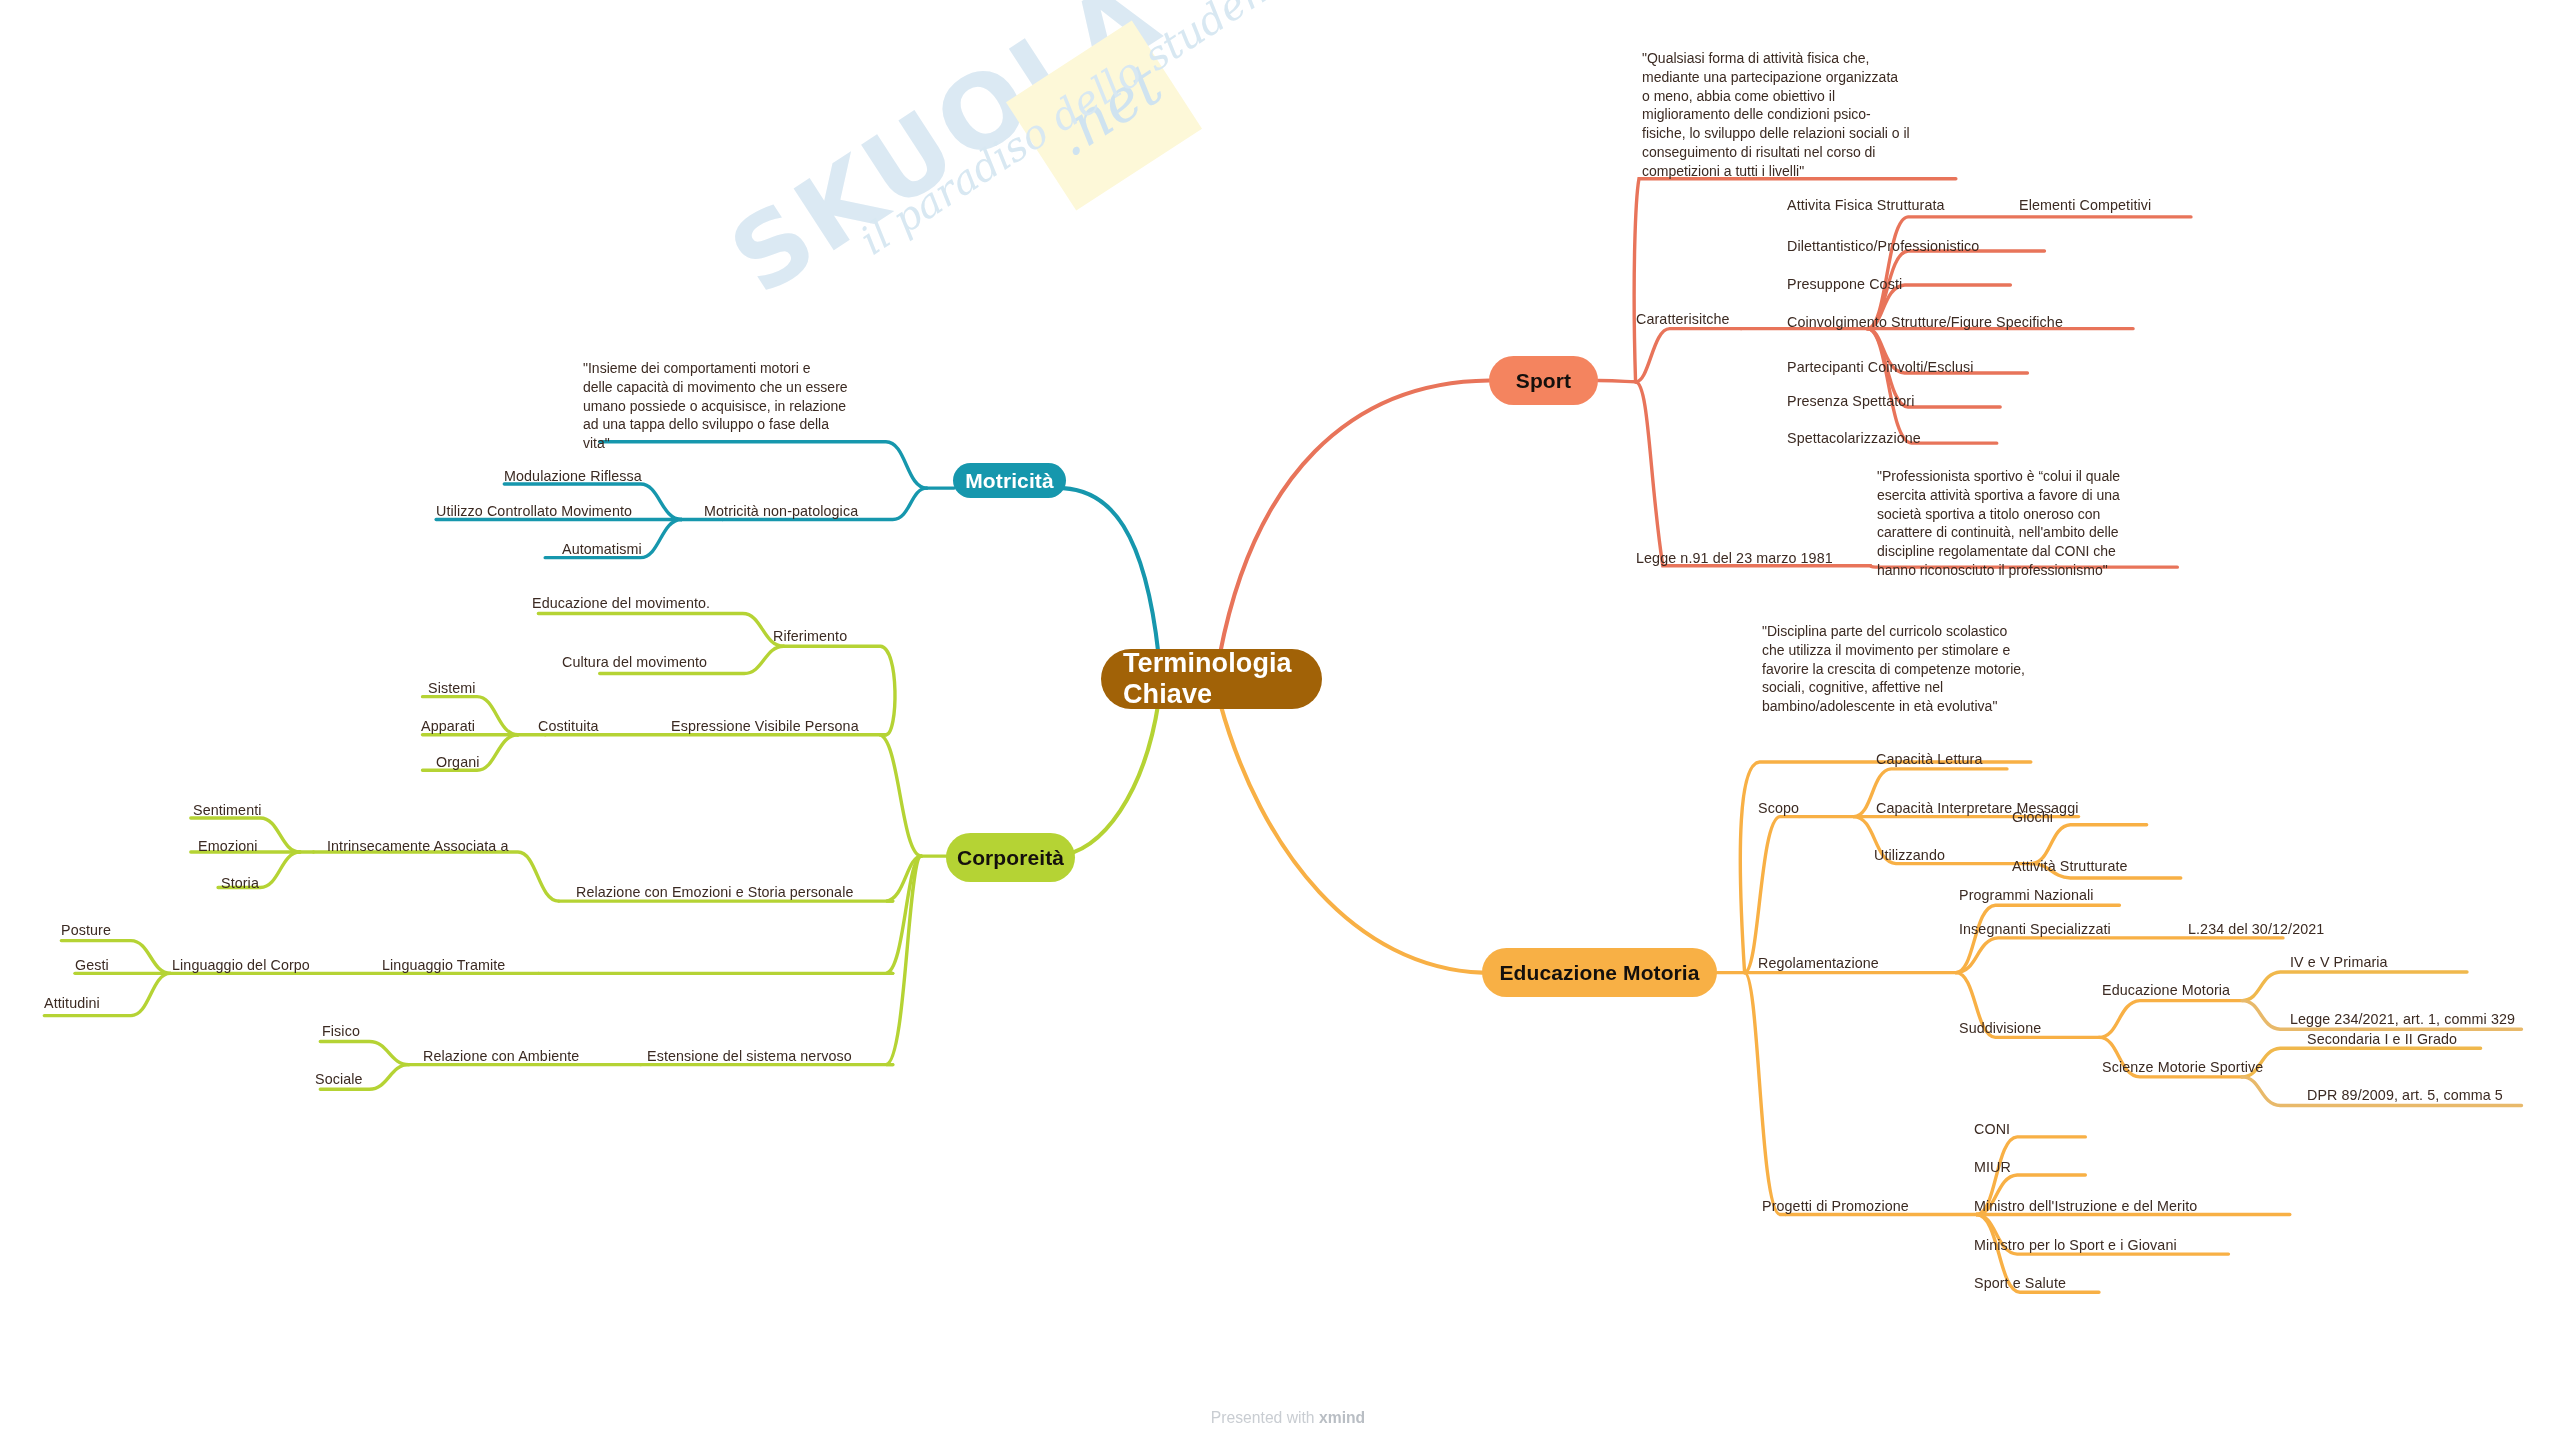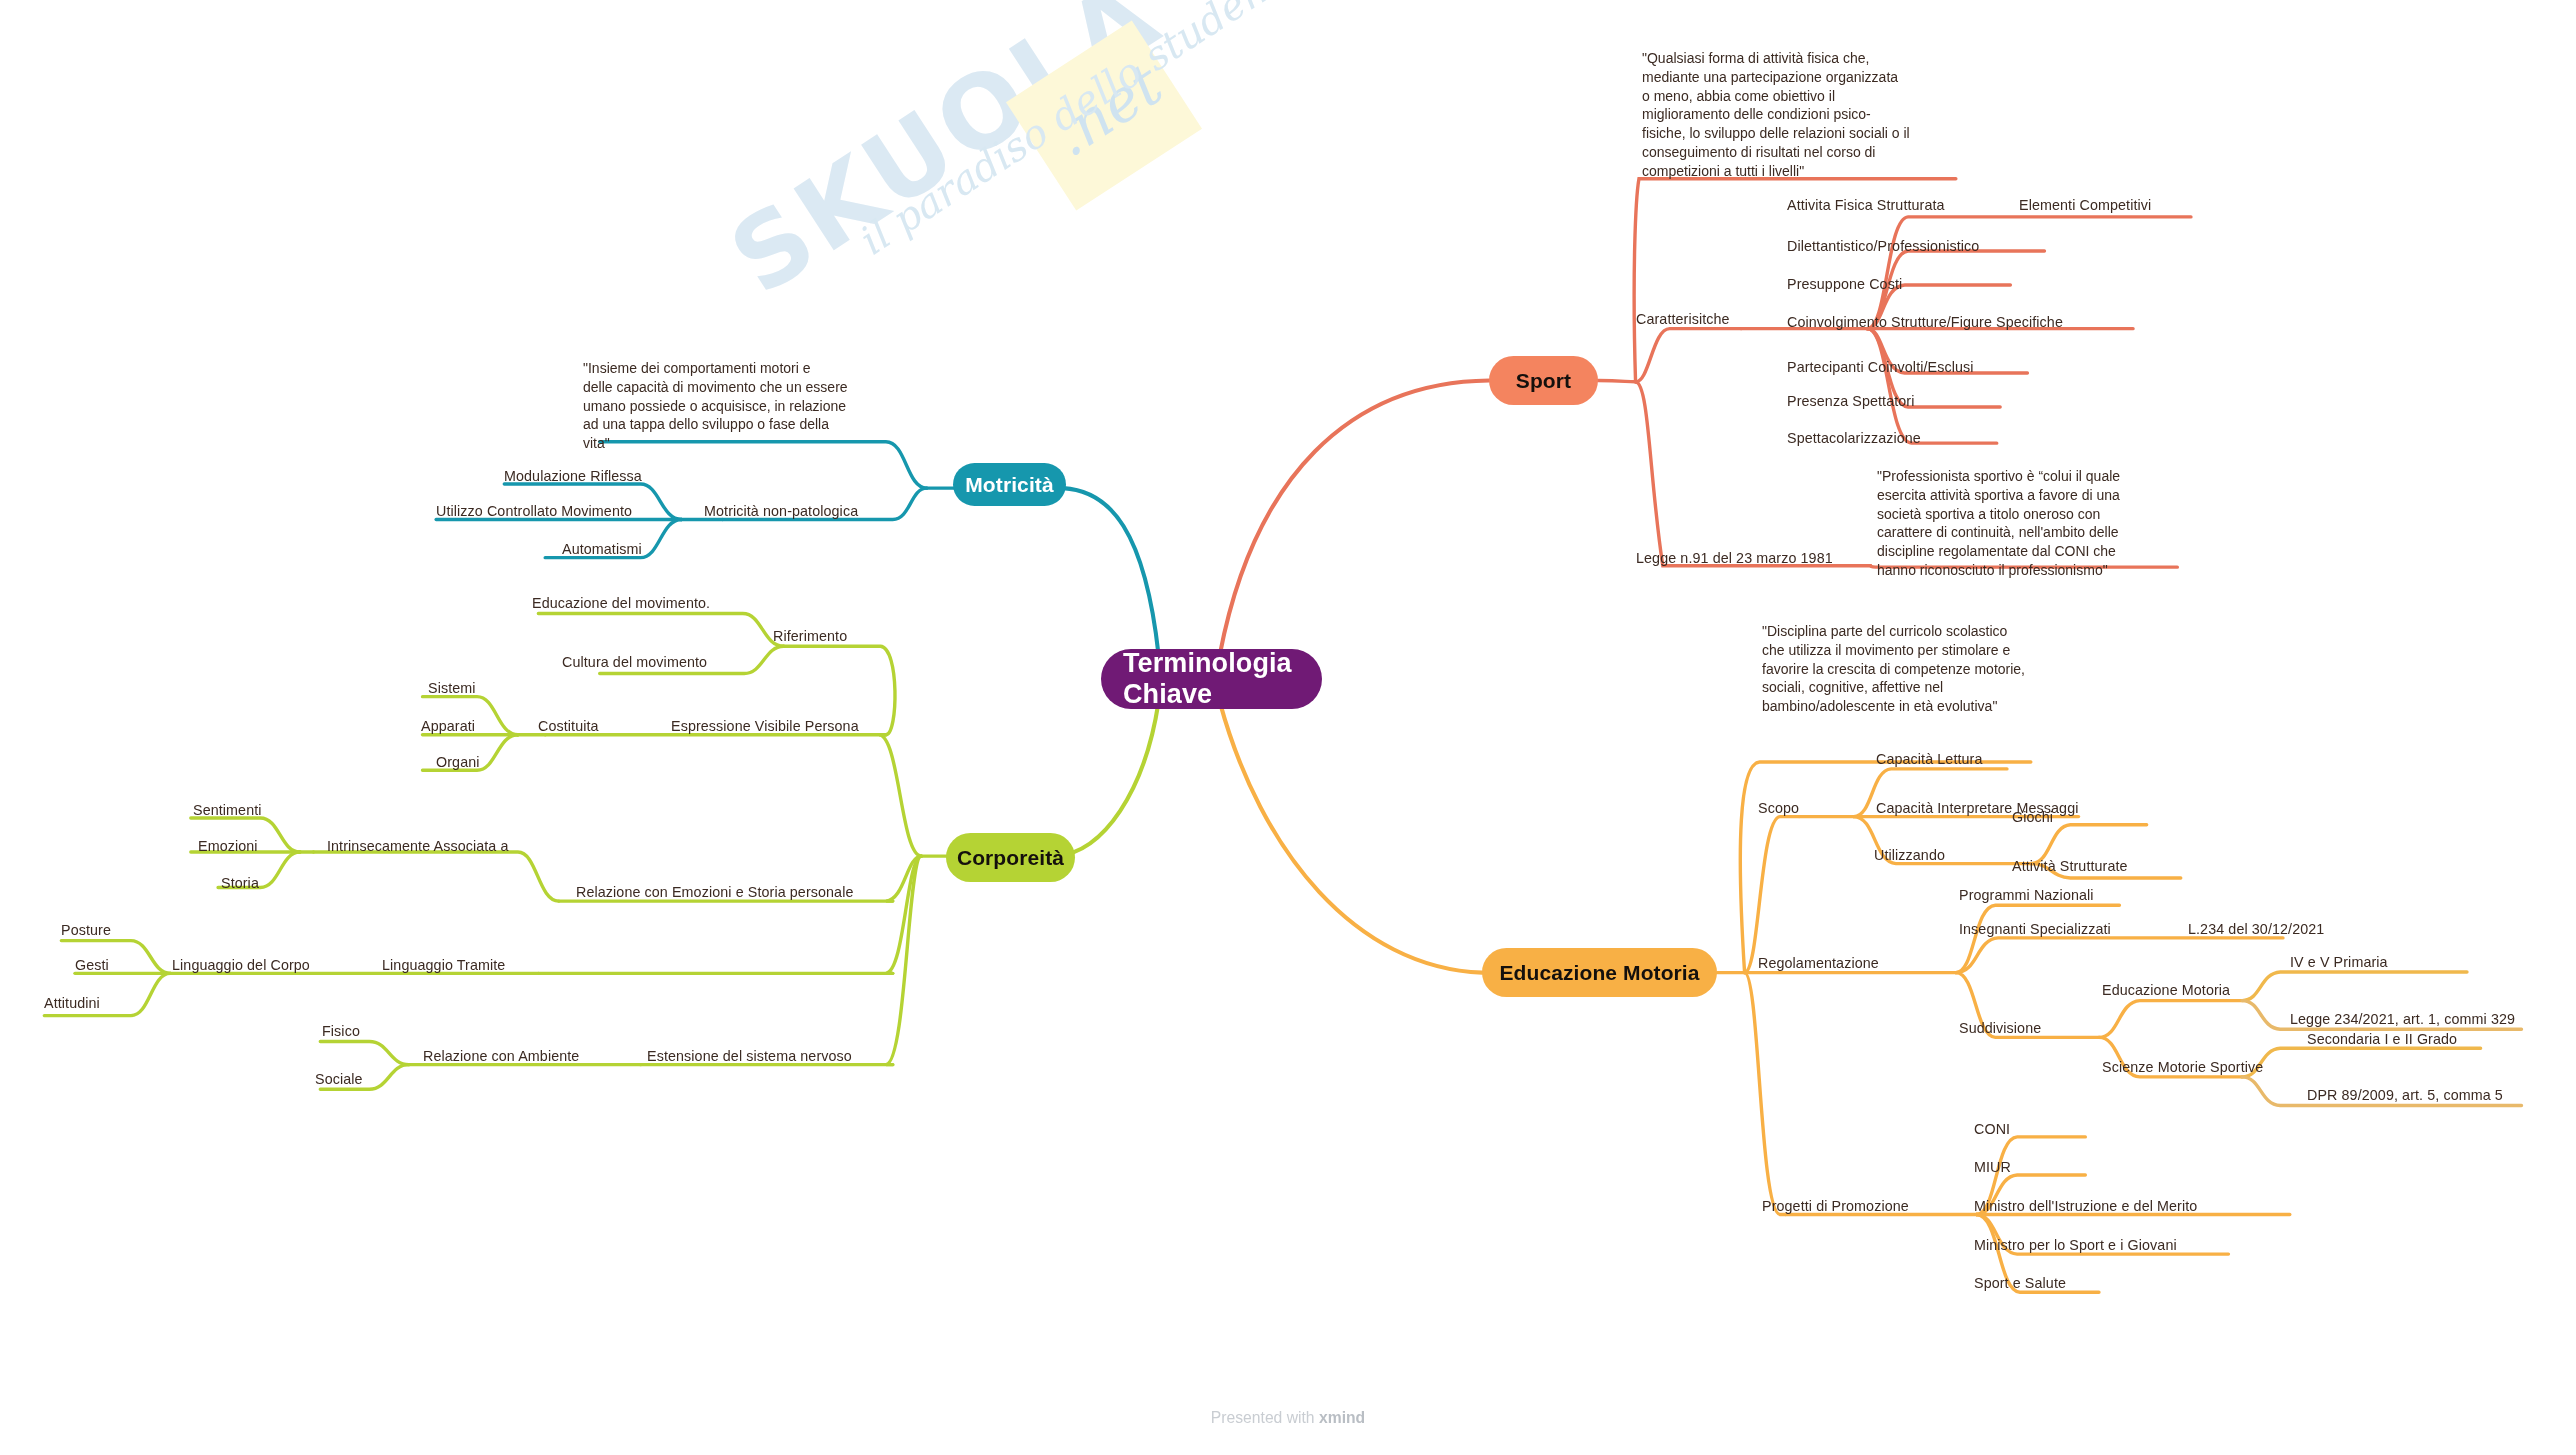--- a/index.html
+++ b/index.html
@@ -5,21 +5,21 @@
   html,body{margin:0;padding:0;background:#ffffff;}
   body{width:2576px;height:1456px;position:relative;overflow:hidden;
        font-family:"Liberation Sans","DejaVu Sans",sans-serif;color:#3a2a20;}
   #canvas{position:absolute;inset:0;width:2576px;height:1456px;}
   svg.links{position:absolute;left:0;top:0;width:2576px;height:1456px;pointer-events:none;}
   .node{position:absolute;white-space:pre;line-height:1.28;}
   .lbl{font-size:14.3px;color:#3b2a22;letter-spacing:0.1px;}
   .note{font-size:14px;color:#3b2a22;line-height:1.34;white-space:pre-line;}
   .pill{position:absolute;border-radius:681px;display:flex;align-items:center;
         justify-content:center;font-weight:bold;letter-spacing:0.1px;}
-  .pill.root{background:#701a75;color:#ffffff;font-size:27px;}
+  .pill.root{background:#a16207;color:#ffffff;font-size:27px;}
   .pill.b{font-size:21px;color:#14100d;}
   .pill.sport{background:#f4845f;}
   .pill.motr{background:#1697ad;color:#ffffff;}
   .pill.corp{background:#b5d334;}
   .pill.edu{background:#f8b045;}
   .wm{position:absolute;pointer-events:none;user-select:none;}
   .wm-main{left:791px;top:41px;width:518px;height:450px;transform:rotate(-33deg);
            transform-origin:50% 50%;}
   .wm-text{font-size:101px;font-weight:bold;color:#dbe9f3;letter-spacing:4.1px;
            font-family:"DejaVu Sans",sans-serif;}
@@ -194,21 +194,21 @@
   <div class="node lbl" style="left:1787px;top:429px;">Spettacolarizzazione</div>
 
   <div class="node lbl" style="left:1636px;top:549px;">Legge n.91 del 23 marzo 1981</div>
   <div class="node note" style="left:1877px;top:467px;width:313px;">"Professionista sportivo è “colui il quale
 esercita attività sportiva a favore di una
 società sportiva a titolo oneroso con
 carattere di continuità, nell'ambito delle
 discipline regolamentate dal CONI che
 hanno riconosciuto il professionismo"</div>
 
-  <div class="pill b motr" style="left:953px;top:463px;width:113px;height:43px;">
+  <div class="pill b motr" style="left:953px;top:463px;width:113px;height:35px;">
     <span>Motricità</span>
   </div>
 
   <div class="node note" style="left:583px;top:359px;width:286px;">"Insieme dei comportamenti motori e
 delle capacità di movimento che un essere
 umano possiede o acquisisce, in relazione
 ad una tappa dello sviluppo o fase della
 vita"</div>
 
   <div class="node lbl" style="left:704px;top:502px;">Motricità non-patologica</div>

